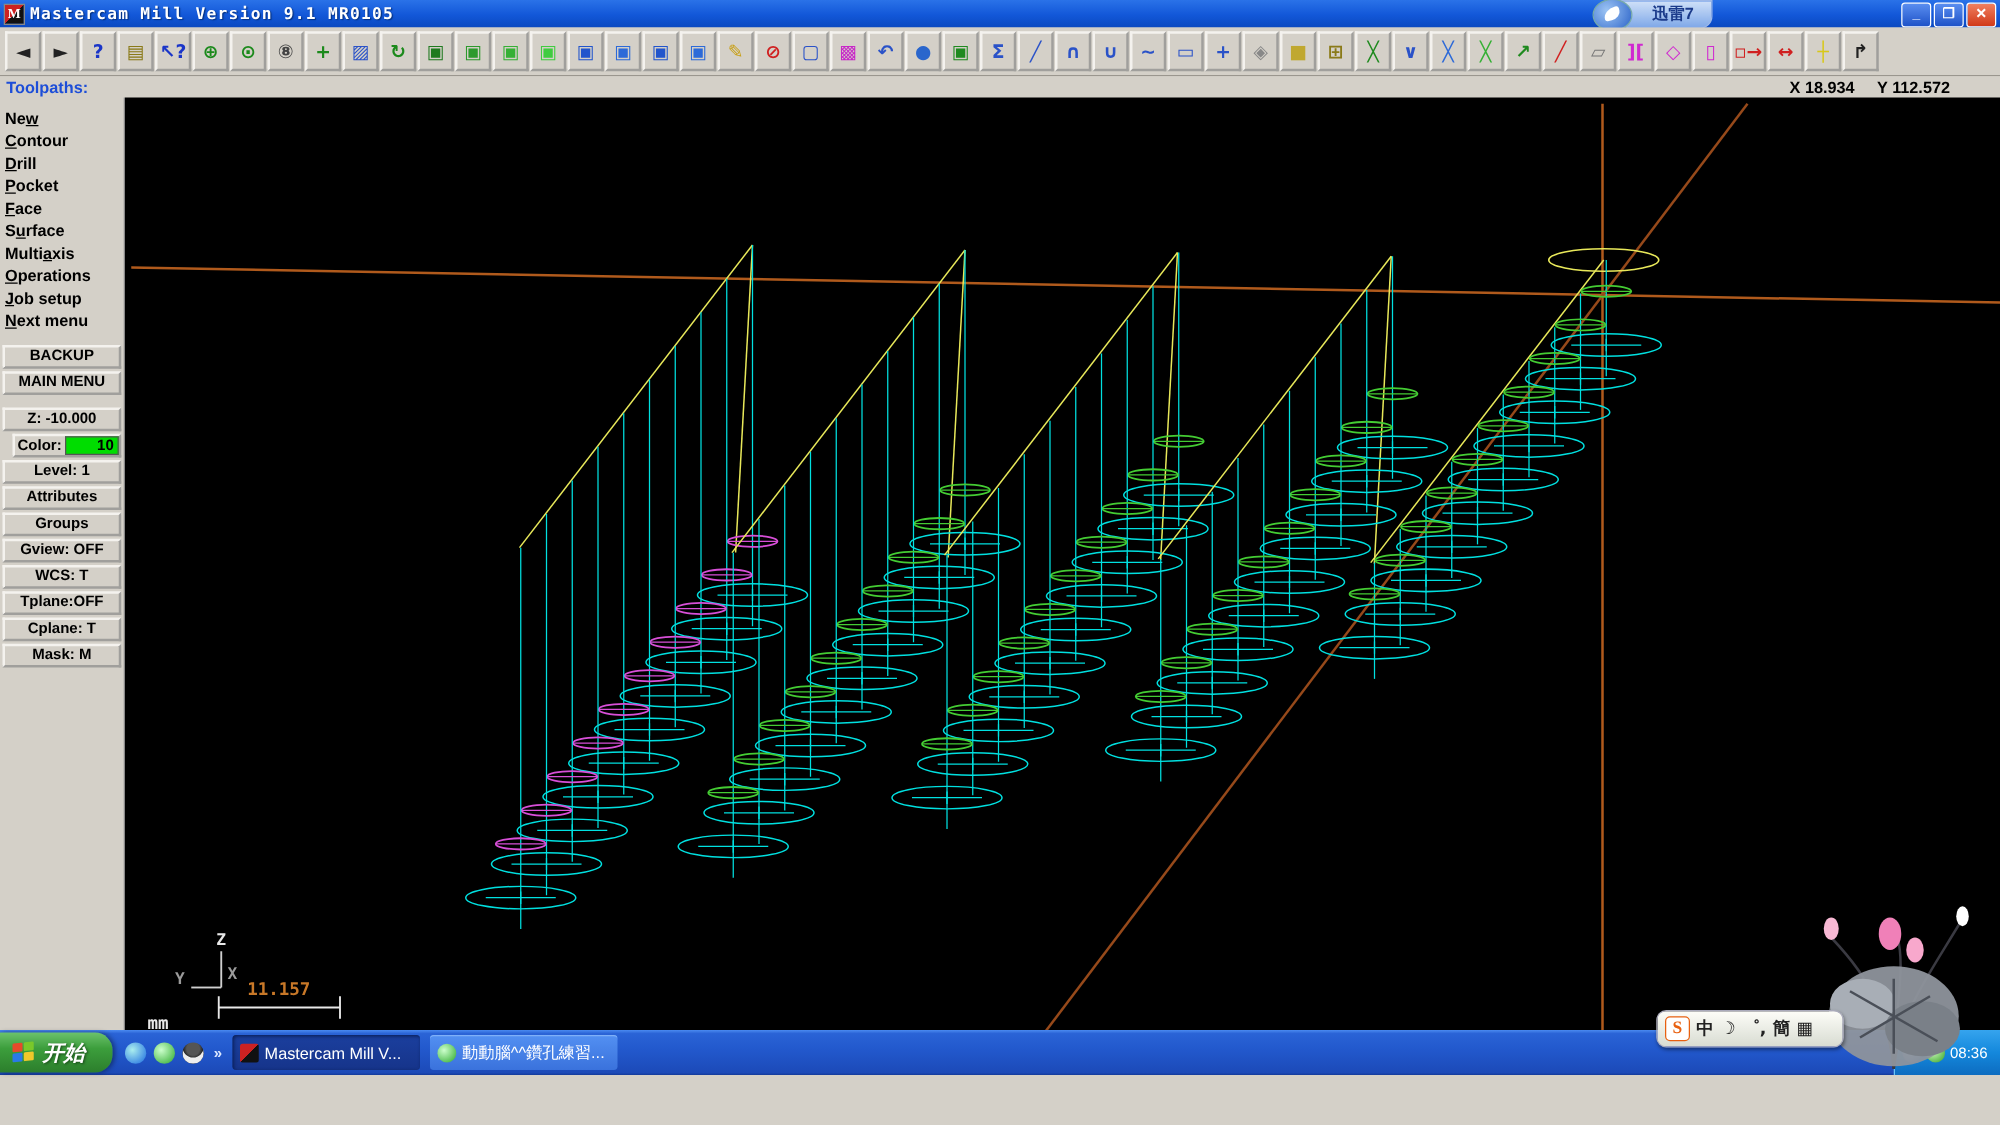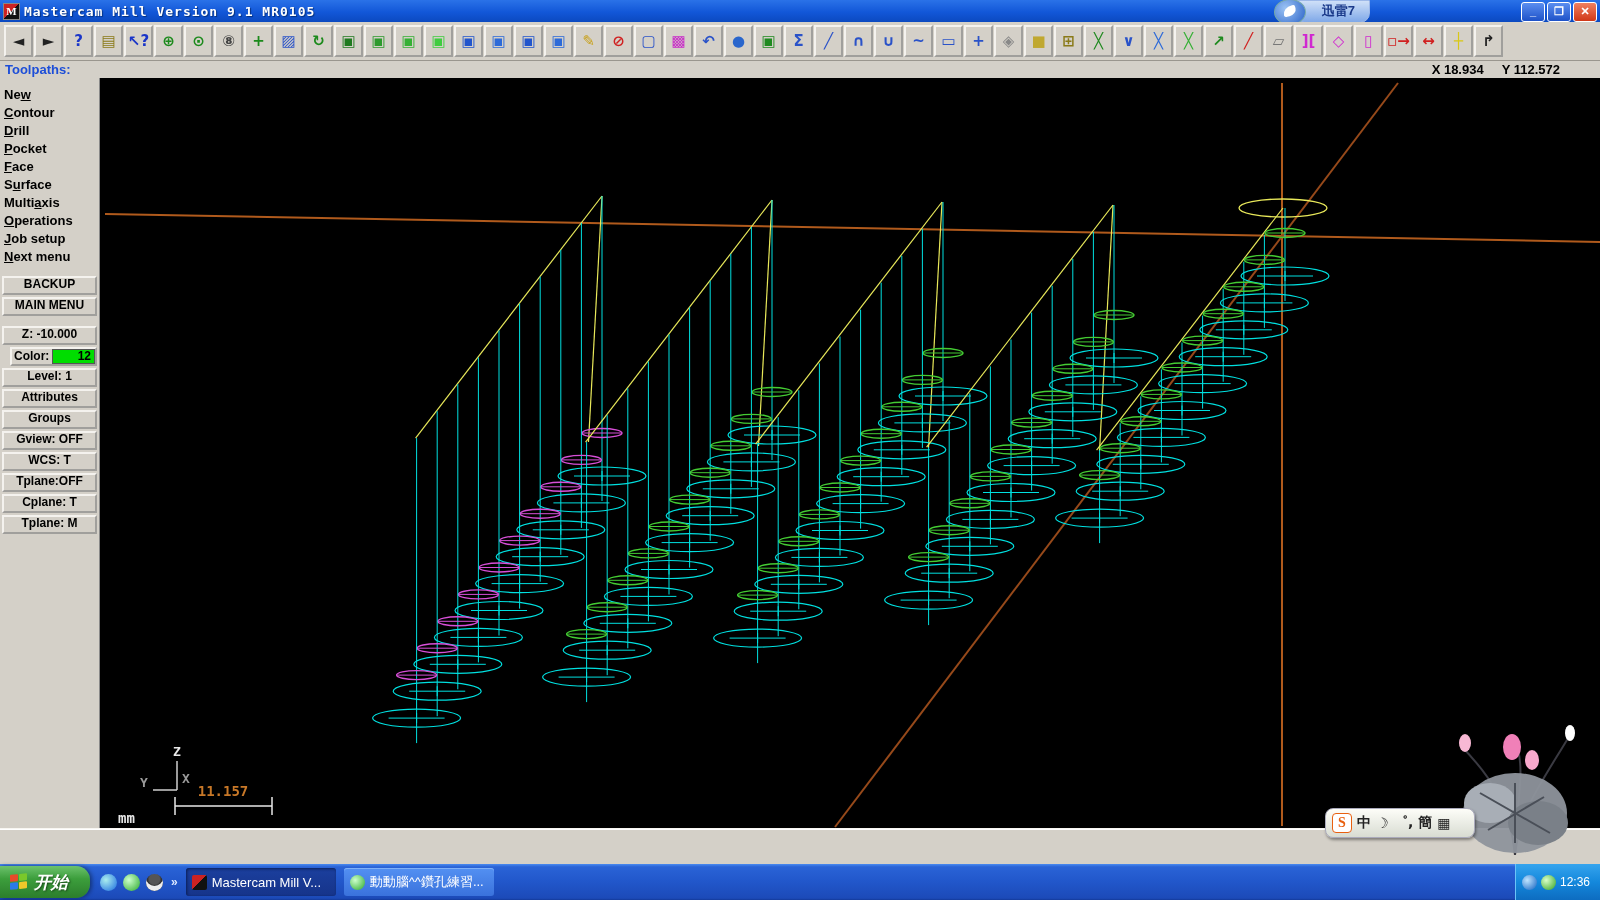--- a/index.html
+++ b/index.html
@@ -52,21 +52,21 @@
   .sb-color-row{display:flex;align-items:center;margin-left:10px;}
   .sb-color-label{flex:0 0 auto;padding-left:2px;}
   .sb-color-swatch{flex:1;margin-left:3px;height:13px;border:1px solid #555;
     font:bold 12px "Liberation Sans",sans-serif;text-align:right;padding-right:3px;line-height:12px;}
   
   .viewport{position:absolute;left:100px;top:78px;width:1500px;height:750px;background:#000;}
   
   .promptbar{position:absolute;left:0;top:828px;width:1600px;height:36px;
     background:#d4d0c8;border-top:1px solid #f8f6f2;box-shadow:inset 0 1px 0 #fff;}
   
-  .taskbar{position:absolute;left:0;top:864px;width:1600px;height:36px;
+  .taskbar{position:absolute;left:0;top:824px;width:1600px;height:36px;
     background:linear-gradient(180deg,#4a8af0 0%,#2a63d6 8%,#2258cc 45%,#1c4ab8 95%,#133a9a 100%);
     display:flex;align-items:center;}
   .startbtn{height:32px;margin-top:0px;padding:0 22px 0 10px;border-radius:0 14px 14px 0;
     background:linear-gradient(180deg,#6cc26c 0%,#3c9e3c 40%,#2c7e2c 100%);
     display:flex;align-items:center;gap:6px;color:#fff;
     font:bold italic 17px "Liberation Sans",sans-serif;text-shadow:1px 1px 2px #1a4a1a;
     box-shadow:2px 0 4px rgba(0,0,0,.4);cursor:pointer;}
   .winflag{width:18px;height:16px;display:grid;grid-template-columns:8px 8px;
     grid-template-rows:7px 7px;gap:1px;transform:skewY(-6deg);}
   .winflag i{border-radius:1px;}
@@ -188,30 +188,30 @@
       <div class="menu-item"><u>O</u>perations</div>
       <div class="menu-item"><u>J</u>ob setup</div>
       <div class="menu-item"><u>N</u>ext menu</div>
       <div class="sb-gap"></div>
       <div class="sb-btn">BACKUP</div>
       <div class="sb-btn">MAIN MENU</div>
       <div class="sb-gap"></div>
       <div class="sb-btn">Z: -10.000</div>
       <div class="sb-btn sb-color-row">
         <span class="sb-color-label">Color:</span>
-        <span class="sb-color-swatch" style="background: rgb(0, 221, 0);">12</span>
+        <span class="sb-color-swatch" style="background: rgb(0, 221, 0);">10</span>
       </div>
       <div class="sb-btn">Level: 1</div>
       <div class="sb-btn">Attributes</div>
       <div class="sb-btn">Groups</div>
       <div class="sb-btn">Gview:  OFF</div>
       <div class="sb-btn">WCS:  T</div>
       <div class="sb-btn">Tplane:OFF</div>
       <div class="sb-btn">Cplane: T</div>
-      <div class="sb-btn">Tplane:  M</div>
+      <div class="sb-btn">Mask:  M</div>
     </div>
 
   <div class="viewport">
     <svg id="vpsvg" width="1500" height="750" viewBox="0 0 1500 750" xmlns="http://www.w3.org/2000/svg">
         <line x1="5" y1="136" x2="1500" y2="164" stroke="#b05a1c" stroke-width="2"></line>
         <line x1="1182" y1="5" x2="1182" y2="748" stroke="#b05a1c" stroke-width="2"></line>
         <line x1="735" y1="749" x2="1298" y2="5" stroke="#96491a" stroke-width="2"></line>
         <g>
           <line x1="315.6" y1="360.1" x2="502" y2="118" stroke="#e8e85a" stroke-width="1.2"></line>
           <line x1="502" y1="118" x2="488.5" y2="364" stroke="#e8e85a" stroke-width="1.2"></line>
@@ -598,18 +598,18 @@
           <span>Mastercam Mill V...</span>
         </div>
         <div class="taskbtn idle">
           <span class="task-ico" style="background: radial-gradient(circle at 35% 35%, rgb(204, 255, 204), rgb(42, 168, 42)); border-radius: 50%;"></span>
           <span>動動腦^^鑽孔練習...</span>
         </div>
       </div>
     <div class="tray">
       <span class="tray-ico" style="background:radial-gradient(circle at 35% 35%,#bfe4ff,#1060c0);"></span>
       <span class="tray-ico" style="background:radial-gradient(circle at 35% 35%,#d8ffc8,#30a020);"></span>
-      <span class="tray-clock">12:36</span>
+      <span class="tray-clock">08:36</span>
     </div>
   </div>
 
 
 </div>
 
 </body></html>

